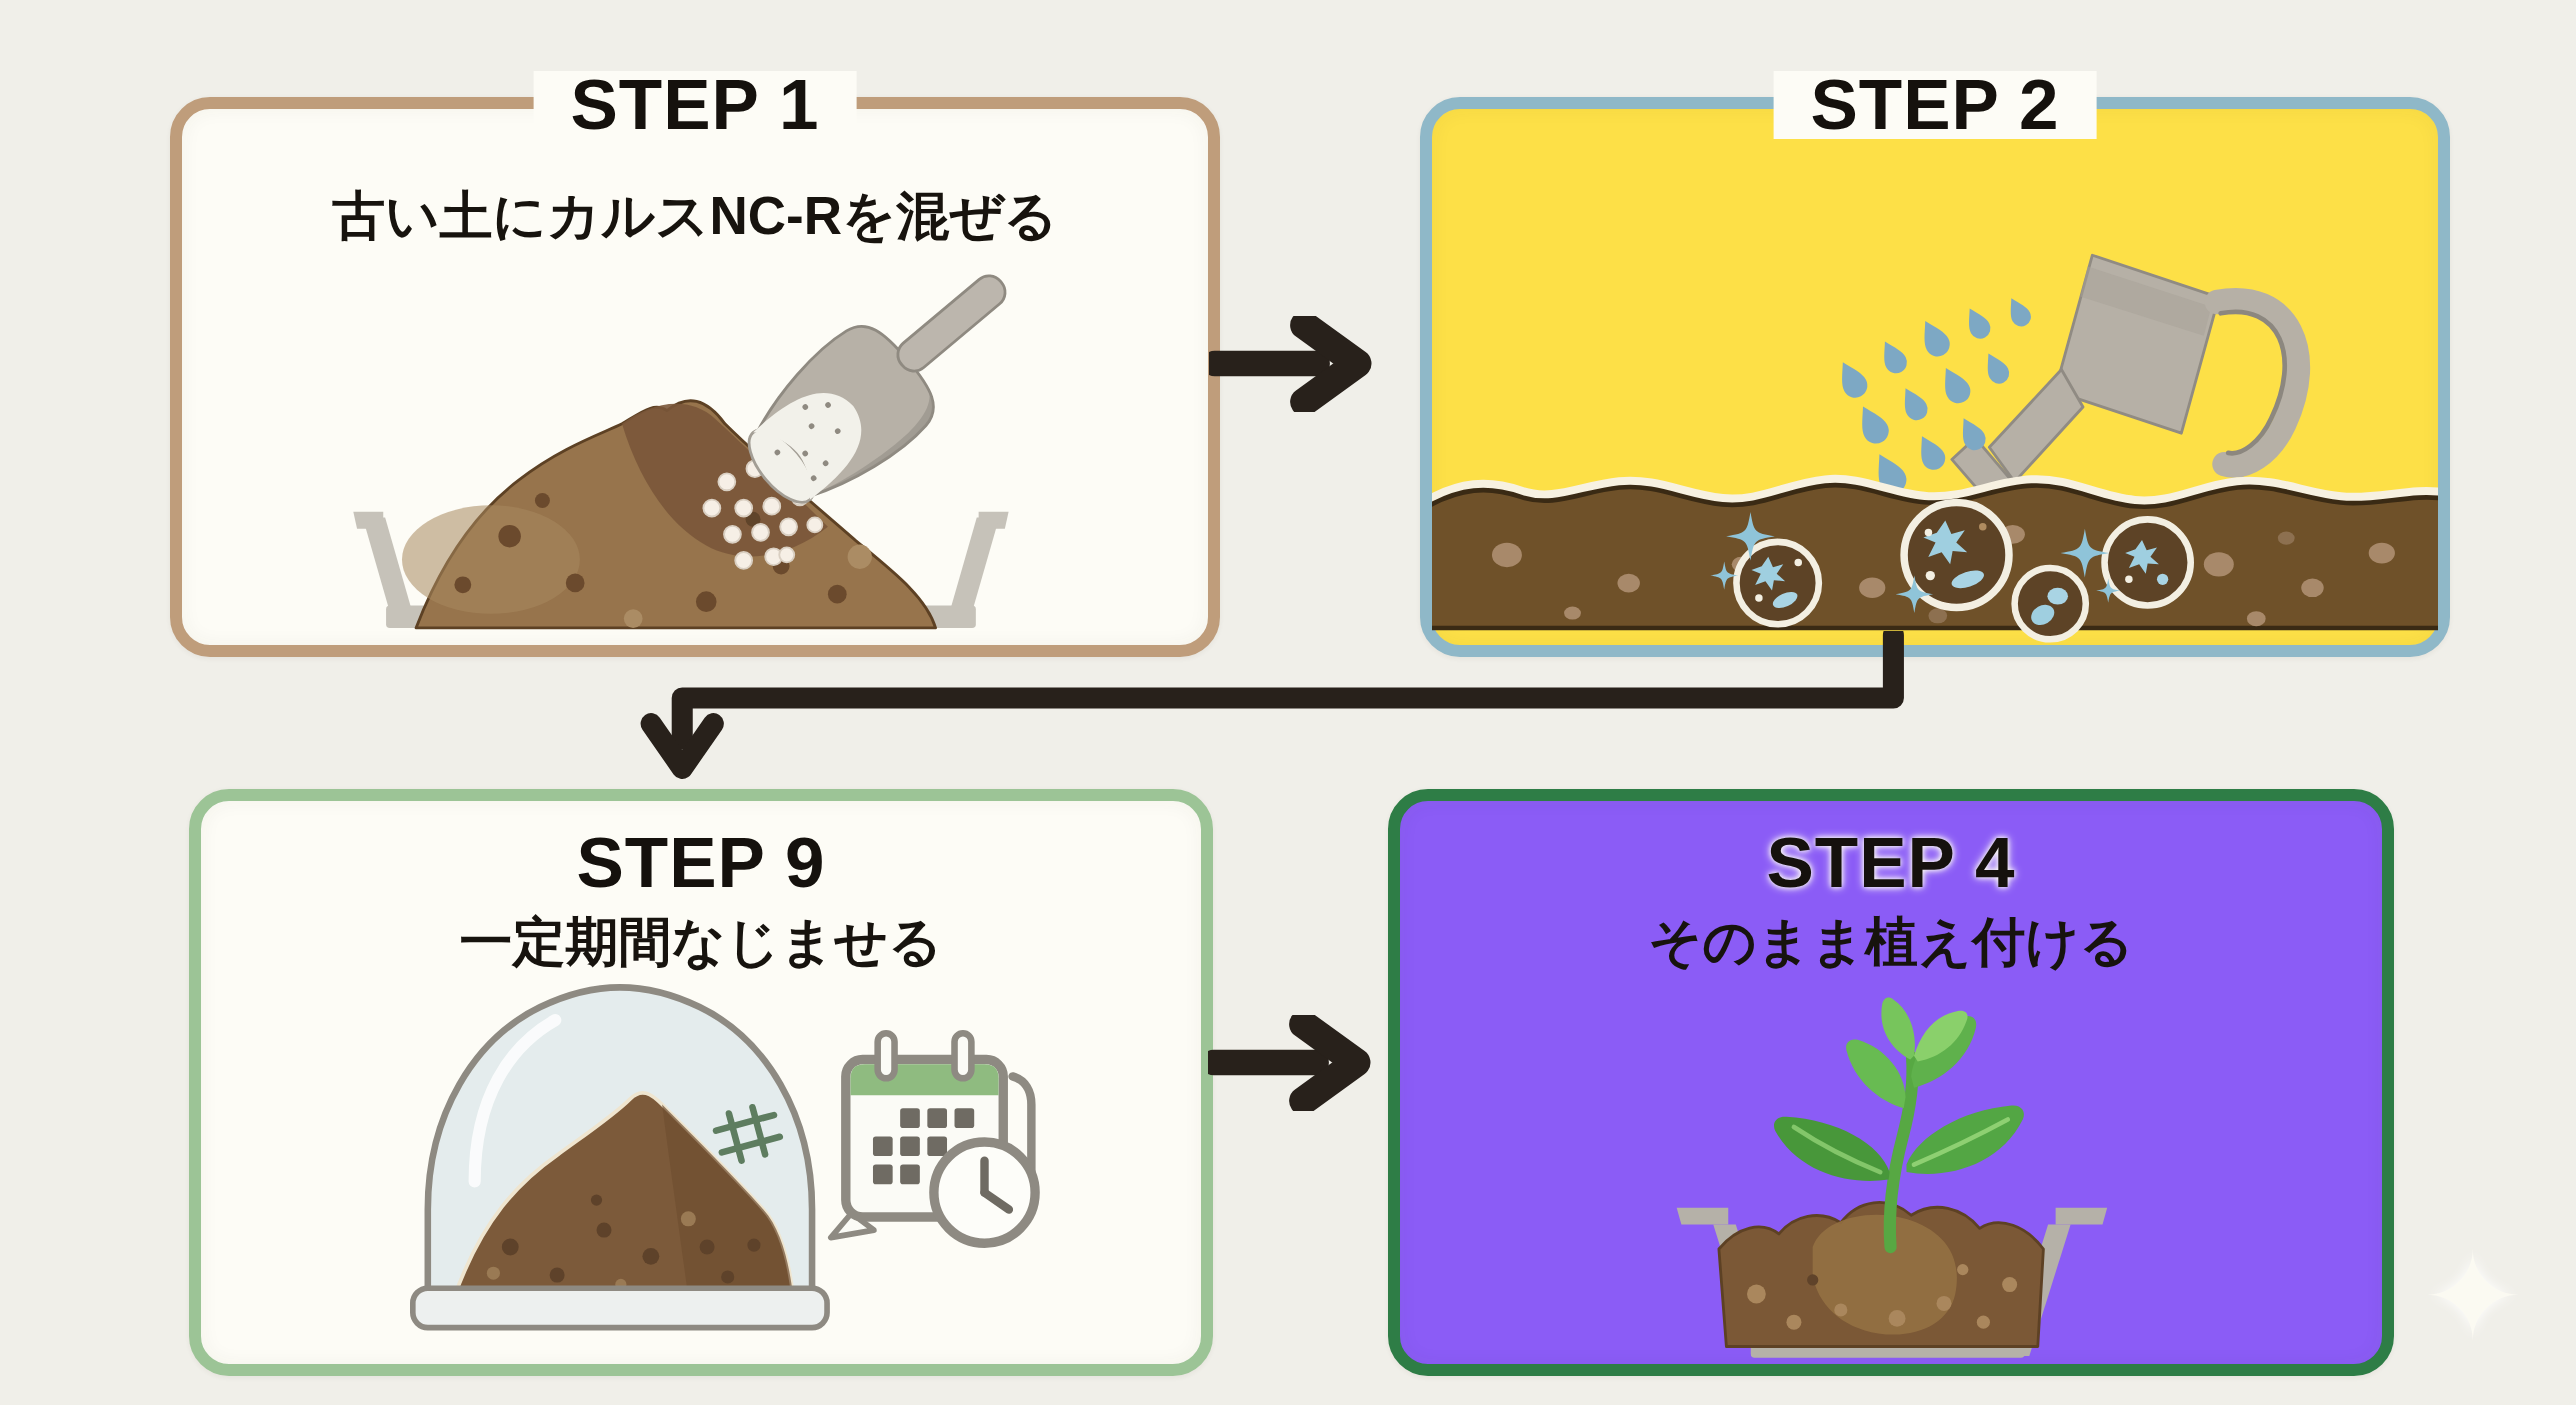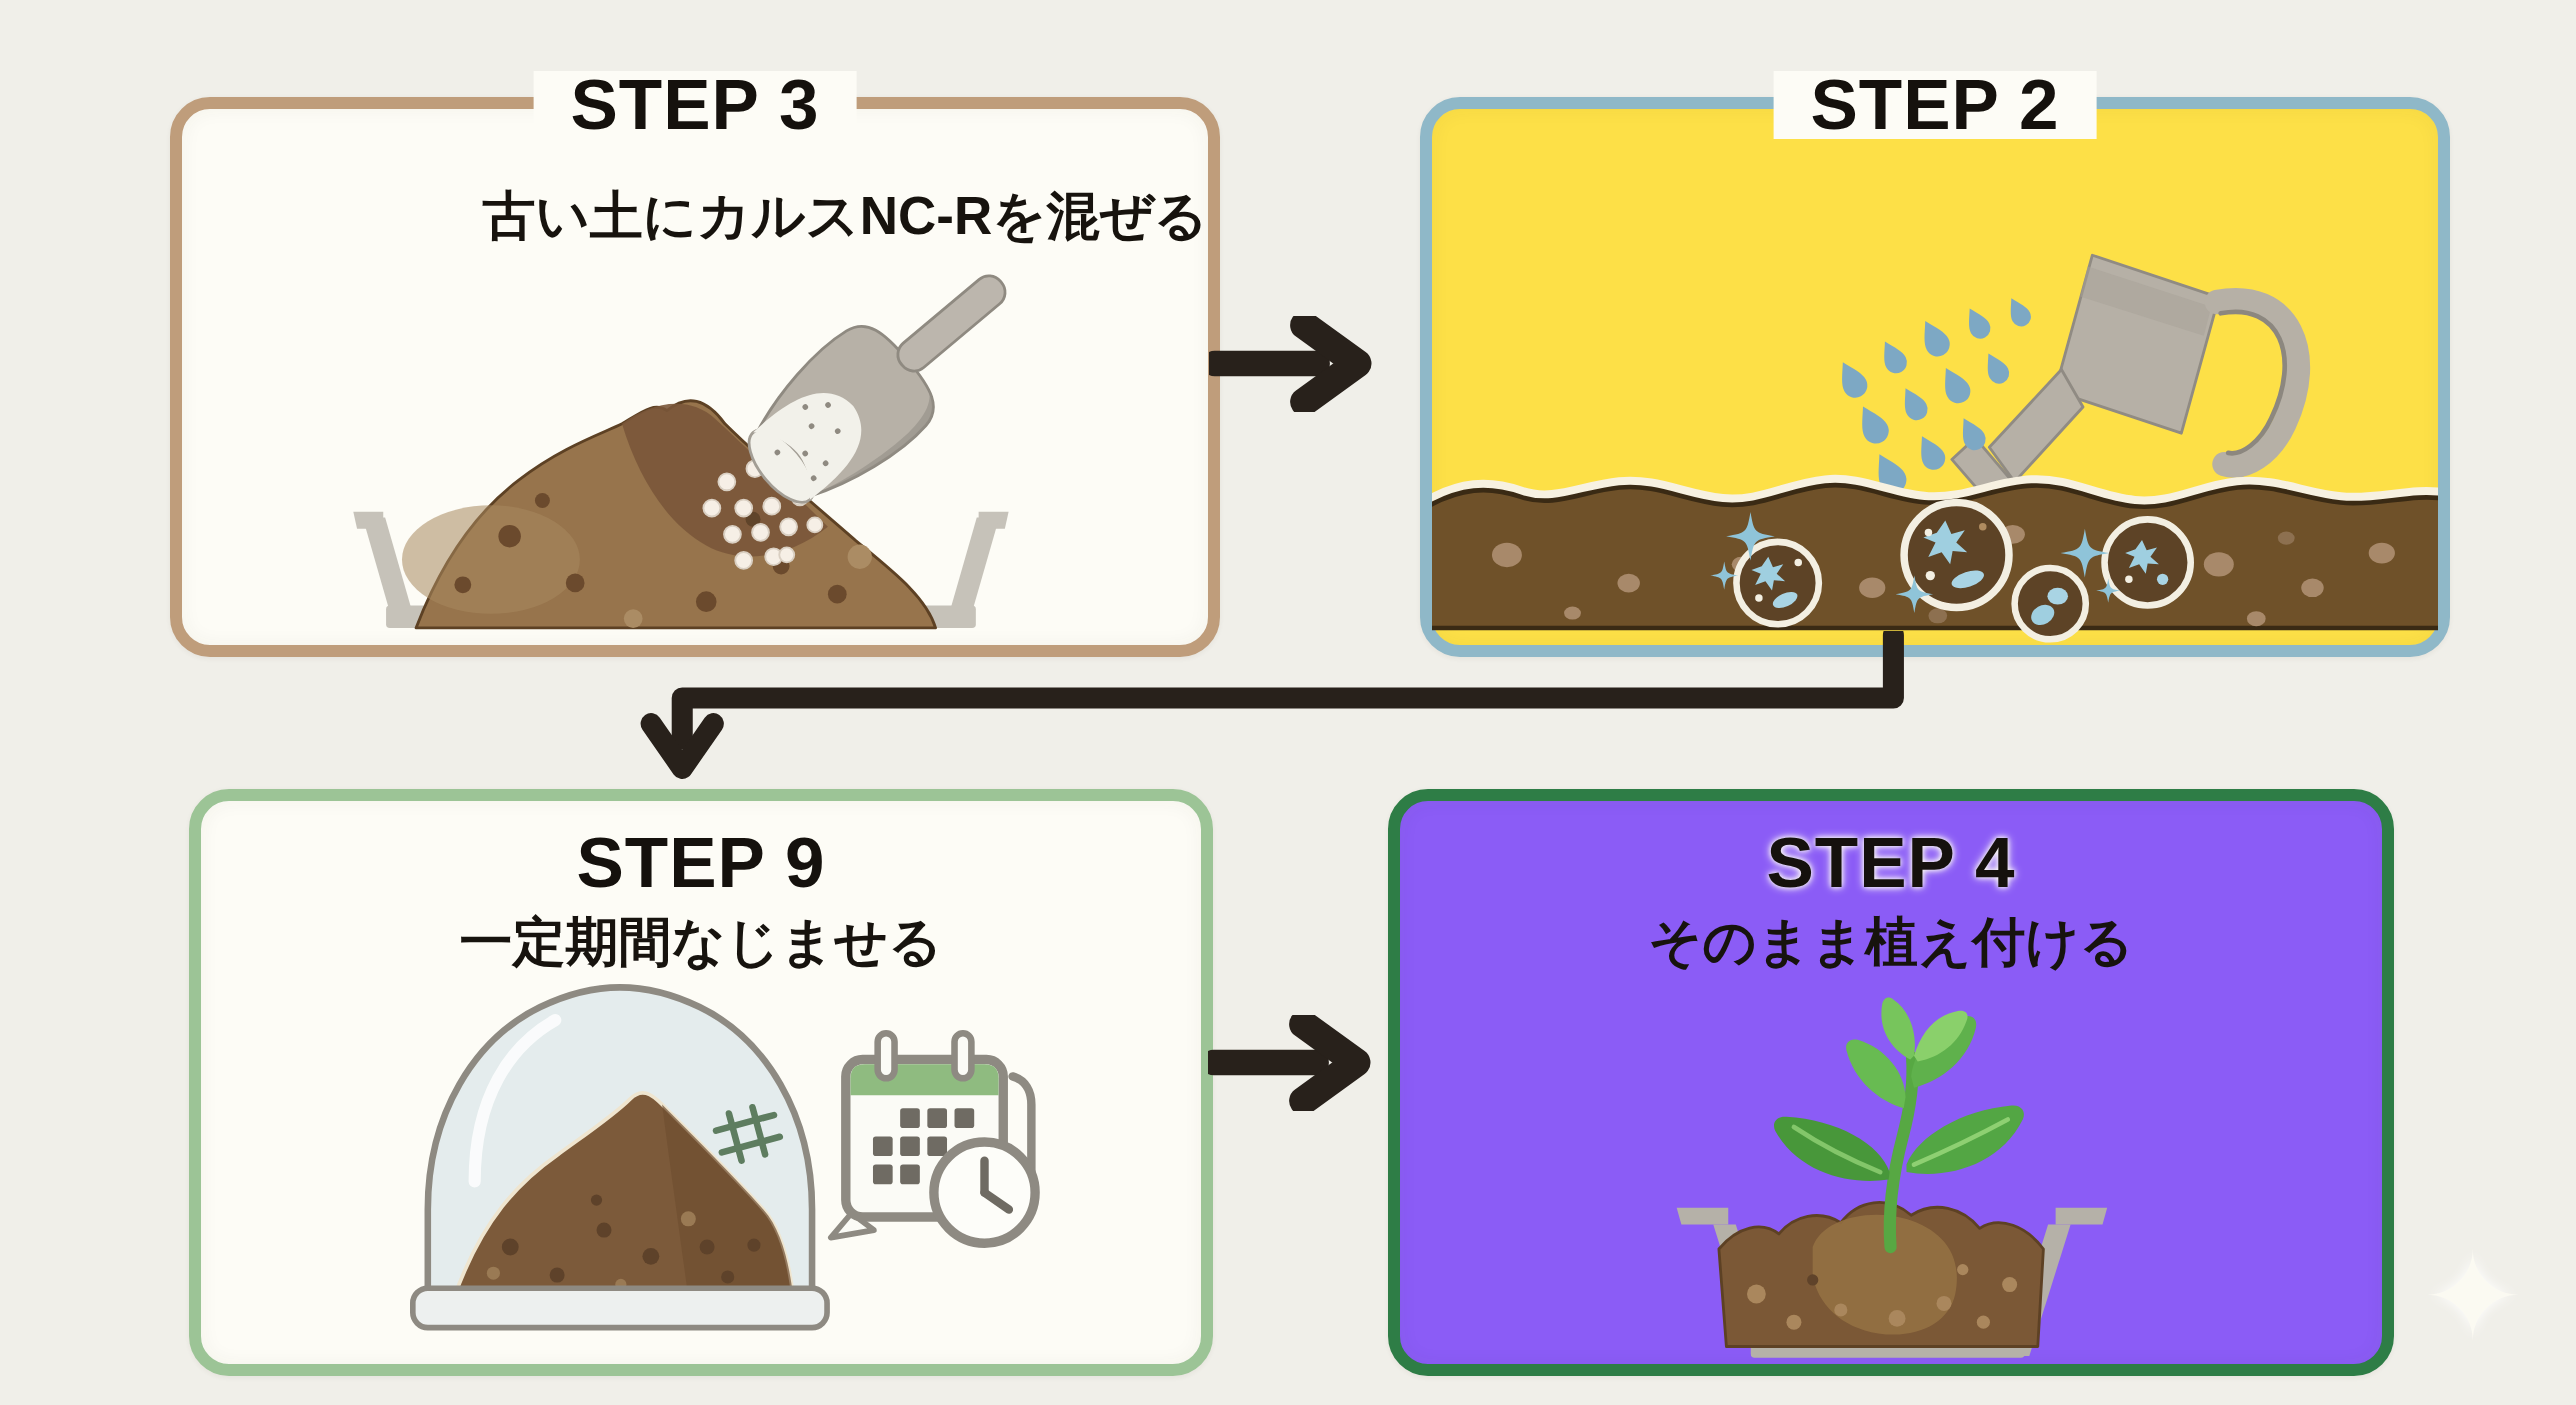--- a/index.html
+++ b/index.html
@@ -23,37 +23,37 @@
     letter-spacing:0.9px;color:#15110d;white-space:nowrap;
     text-shadow:0 0 5.5px #fdfcf6,0 0 9.1px #fdfcf6;
   }
   .title-over{top:-38px;background:#fdfcf6;padding:0 37px;}
   .title-in{top:28px;}
   .step-desc{
     position:absolute;left:0;width:100%;margin:0;text-align:center;
     font-size:53px;font-weight:800;line-height:66px;color:#17130e;
     white-space:nowrap;
   }
-  .desc-row1{top:74px;text-align:right;}
+  .desc-row1{top:74px;}
   .desc-row2{top:108px;}
   .illus{position:absolute;left:0;top:0;width:100%;height:100%;}
   .arrow{position:absolute;color:#28211b;}
   .sparkle{
     position:absolute;left:2422px;top:1237px;
     font-size:121px;line-height:121px;color:#fbfaf2;
     text-shadow:0 0 12.8px #ffffff;
   }
 </style>
 </head>
 <body>
 
 <div class="canvas" style="background-color: rgb(240, 239, 233);">
 
   <section class="step-box" style="left: 170px; top: 97px; width: 1026px; height: 536px; border-color: rgb(191, 157, 123); background-color: rgb(253, 252, 246);">
-    <h2 class="step-title title-over">STEP 3</h2>
+    <h2 class="step-title title-over">STEP 1</h2>
     <p class="step-desc desc-row1">古い土にカルスNC-Rを混ぜる</p>
     <svg class="illus" viewBox="0 0 1096 560">
       <g>
         <polygon points="183,424 215,424 215,442 187,442" fill="#c6c2b9"></polygon>
         <polygon points="193,430 217,430 250,545 226,545" fill="#c6c2b9"></polygon>
         <polygon points="851,424 883,424 879,442 851,442" fill="#c6c2b9"></polygon>
         <polygon points="849,430 873,430 840,545 816,545" fill="#c6c2b9"></polygon>
         <rect x="218" y="524" width="630" height="24" rx="4" fill="#c6c2b9"></rect>
       </g>
       <g>

